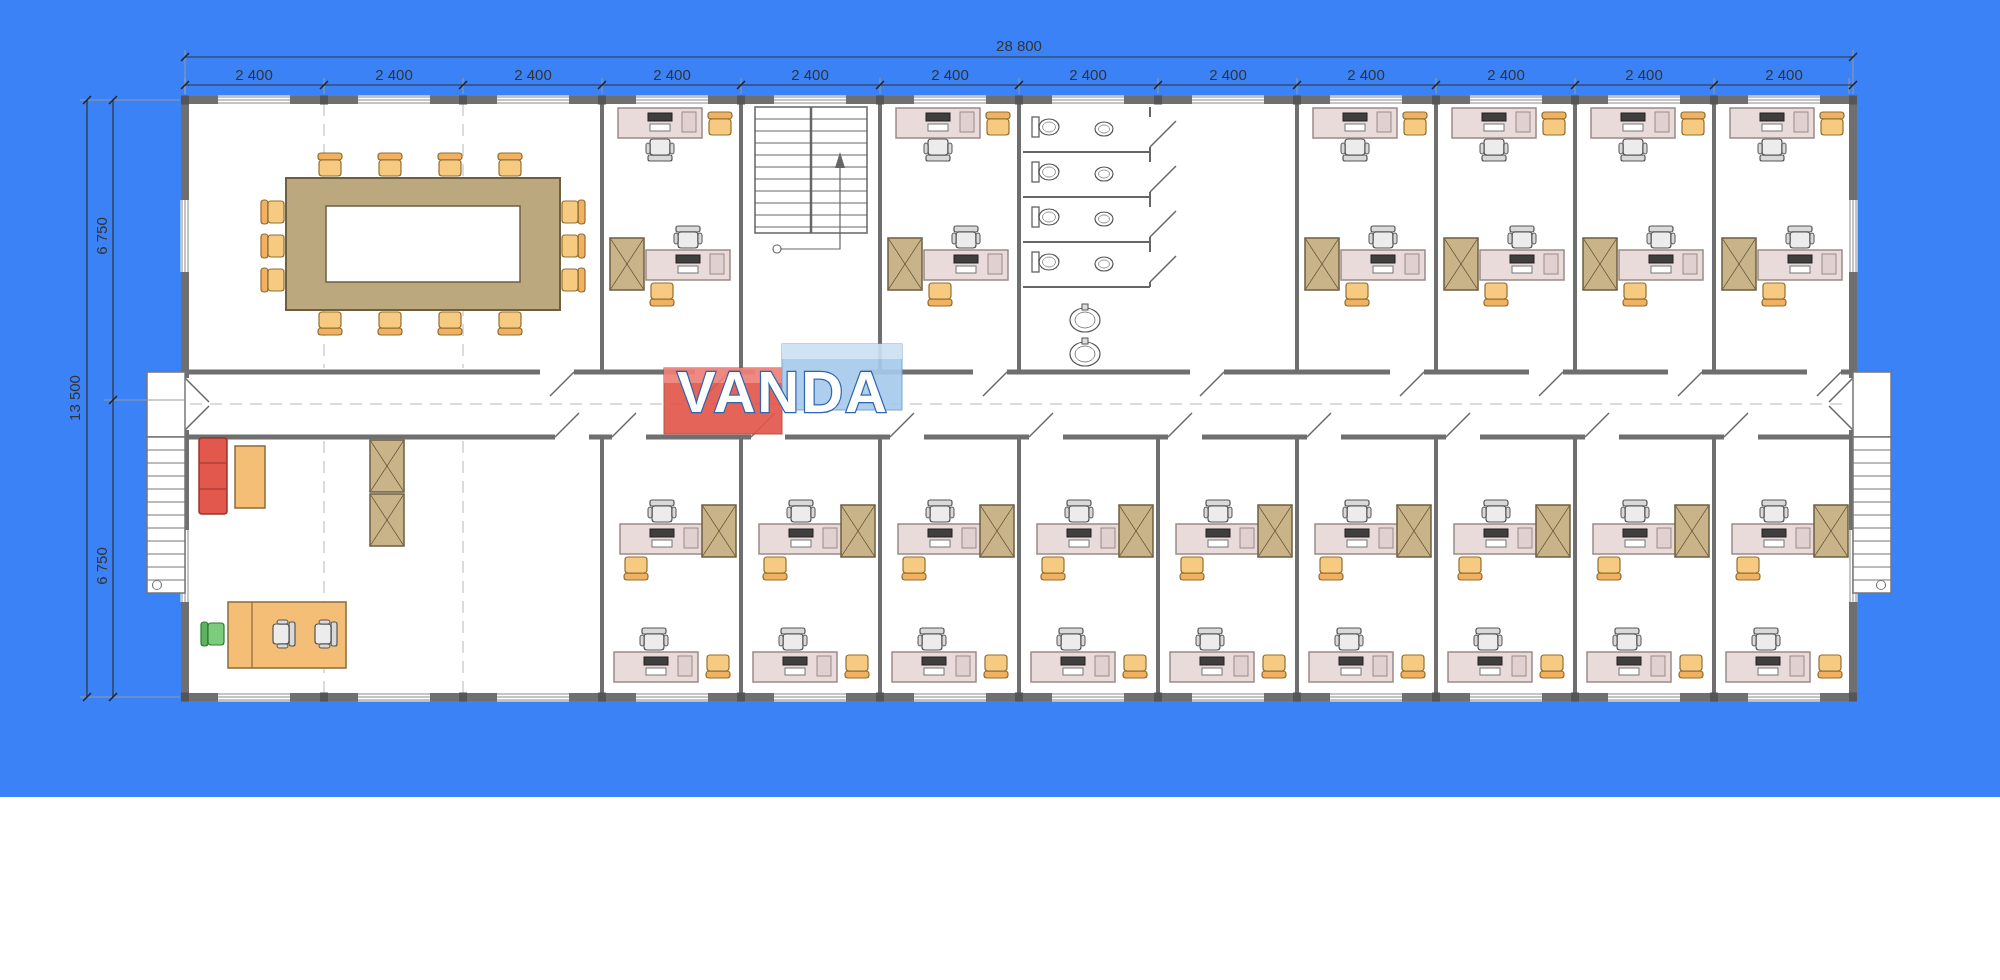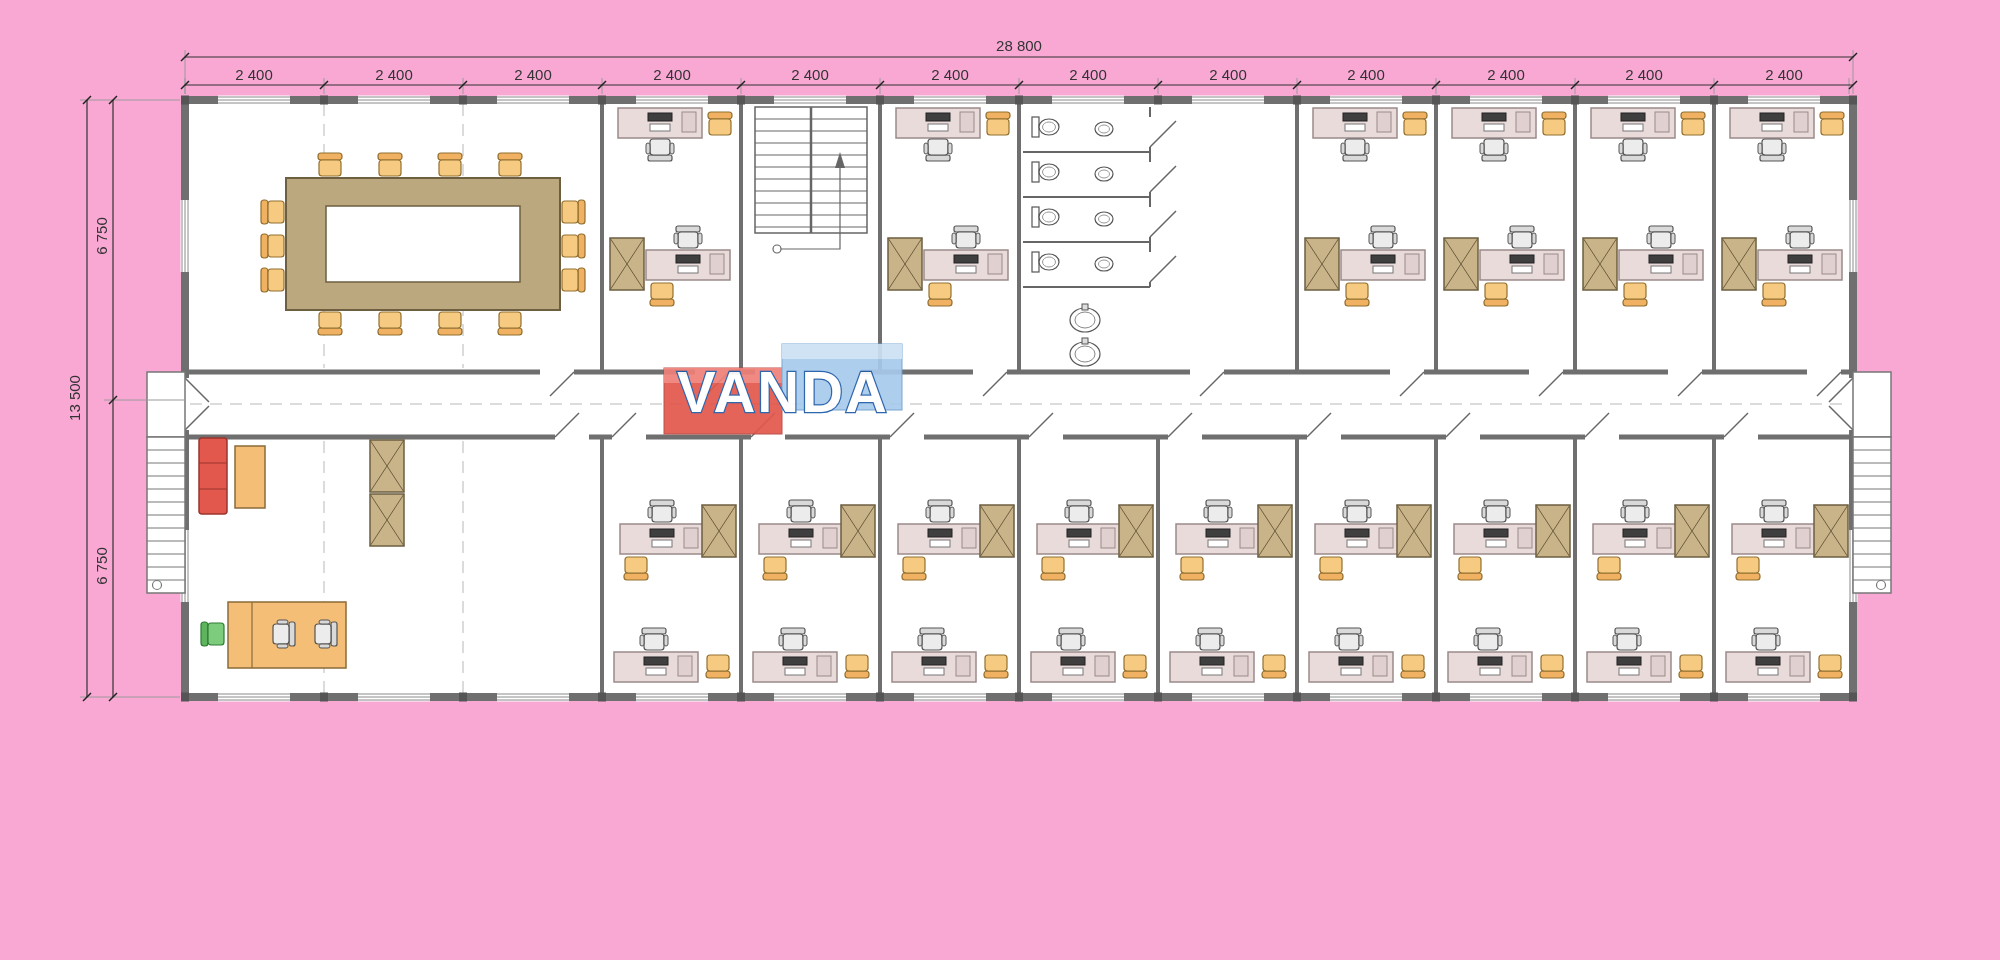--- a/index.html
+++ b/index.html
@@ -1,16 +1,16 @@
 <!DOCTYPE html>
 <html><head>
 <meta charset="utf-8">
 <style>
   html,body{margin:0;padding:0;background:#fff;}
-  .canvas{position:relative;width:2000px;height:960px;background:#f9a8d4;overflow:hidden;}
+  .canvas{position:relative;width:2000px;height:797px;background:#3b82f6;overflow:hidden;}
   svg{display:block;}
   text.dim{font-family:"Liberation Sans",sans-serif;font-size:15px;fill:#333;text-anchor:middle;stroke:none;}
   text.wm{font-family:"Liberation Sans",sans-serif;font-size:58px;font-weight:bold;letter-spacing:2px;
           fill:#fff;paint-order:stroke;stroke-width:2.5px;text-anchor:middle;}
 </style>
 </head>
 <body>
 
 <div class="canvas">
 <svg width="2000" height="980" viewBox="0 0 2000 980">

